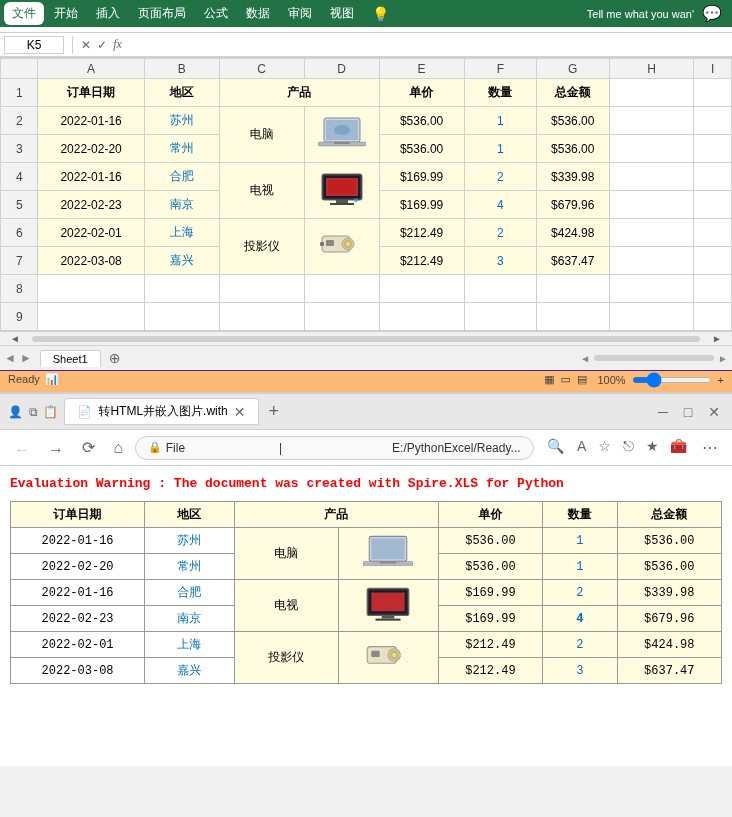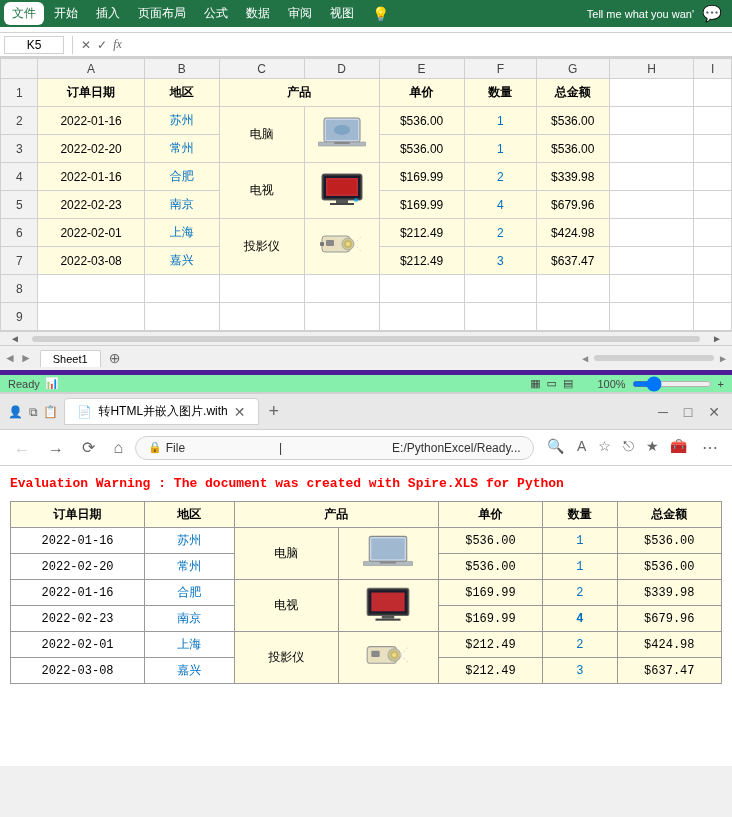--- a/index.html
+++ b/index.html
@@ -39,21 +39,21 @@
     .cell-empty { background: white; }
 
     .merged-product { background: #fffce0; text-align: center; font-size: 11px; vertical-align: middle; }
 
     
     .sheet-tab-bar { background: #f0f0f0; border-top: 1px solid #d0d0d0; display: flex; align-items: center; padding: 2px 4px; min-height: 24px; }
     .sheet-tab { background: white; border: 1px solid #d0d0d0; border-bottom: none; padding: 2px 12px; font-size: 11px; cursor: pointer; border-radius: 2px 2px 0 0; }
     .sheet-add { padding: 2px 8px; color: #666; cursor: pointer; font-size: 14px; }
 
     
-    .status-bar { background: #86efac; border-top: 5px solid #4c1d95; display: flex; align-items: center; padding: 2px 8px; font-size: 11px; color: #444; min-height: 22px; }
+    .status-bar { background: #fdba74; border-top: 1px solid #4c1d95; display: flex; align-items: flex-start; padding: 2px 8px; font-size: 11px; color: #444; min-height: 22px; }
     .status-right { margin-left: auto; display: flex; align-items: center; gap: 6px; }
 
     
     .browser-window { background: #f5f5f5; border-top: 2px solid #d0d0d0; margin-top: 0; }
     .browser-title-bar { background: #e8e8e8; display: flex; align-items: center; padding: 4px 8px; gap: 6px; border-bottom: 1px solid #d0d0d0; min-height: 32px; }
     .browser-tab { background: white; border: 1px solid #d0d0d0; border-radius: 4px 4px 0 0; padding: 4px 12px; font-size: 12px; display: flex; align-items: center; gap: 6px; }
     .browser-tab-close { color: #666; cursor: pointer; font-size: 14px; }
     .browser-tab-add { color: #666; font-size: 18px; cursor: pointer; padding: 0 4px; }
     .browser-window-controls { margin-left: auto; display: flex; gap: 8px; }
     .win-btn { color: #666; cursor: pointer; font-size: 14px; padding: 0 4px; }
@@ -313,21 +313,21 @@
     </div>
   </div>
 
   <div class="status-bar">
     <span>Ready</span>
     <span style="margin-left:6px; cursor:pointer;">📊</span>
     <div class="status-right">
       <span title="Normal">▦</span>
       <span>▭</span>
       <span>▤</span>
-      <span style="margin-left:18px; font-size:11px;">100%</span>
+      <span style="margin-left:4px; font-size:11px;">100%</span>
       <input type="range" min="10" max="400" value="100" style="width: 80px; height: 6px;">
       <span>+</span>
     </div>
   </div>
 </div>
 
 <div class="browser-window">
 
   <div class="browser-title-bar">
     <span style="color:#666; font-size:12px; cursor:pointer;">👤</span>

